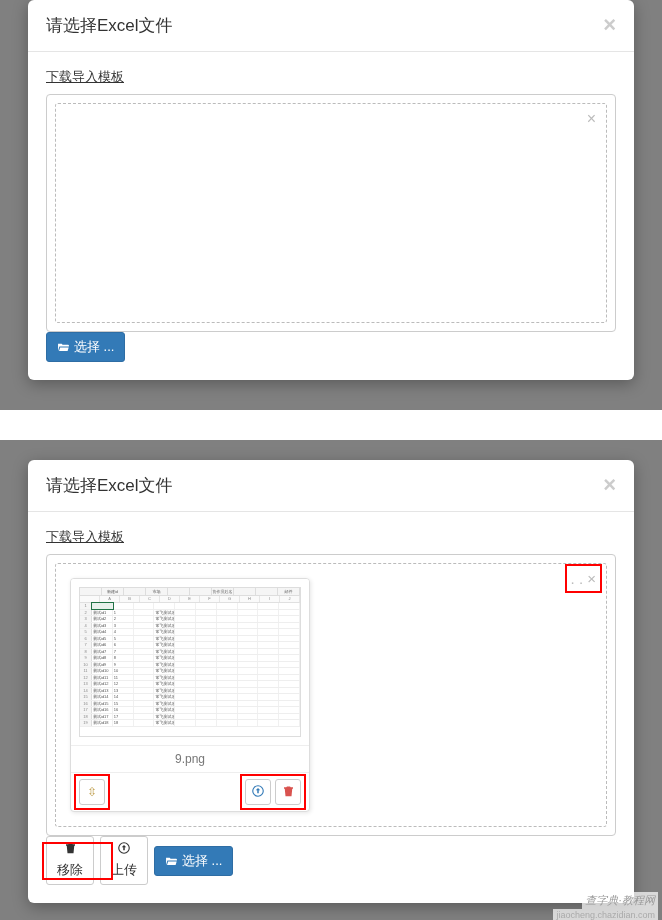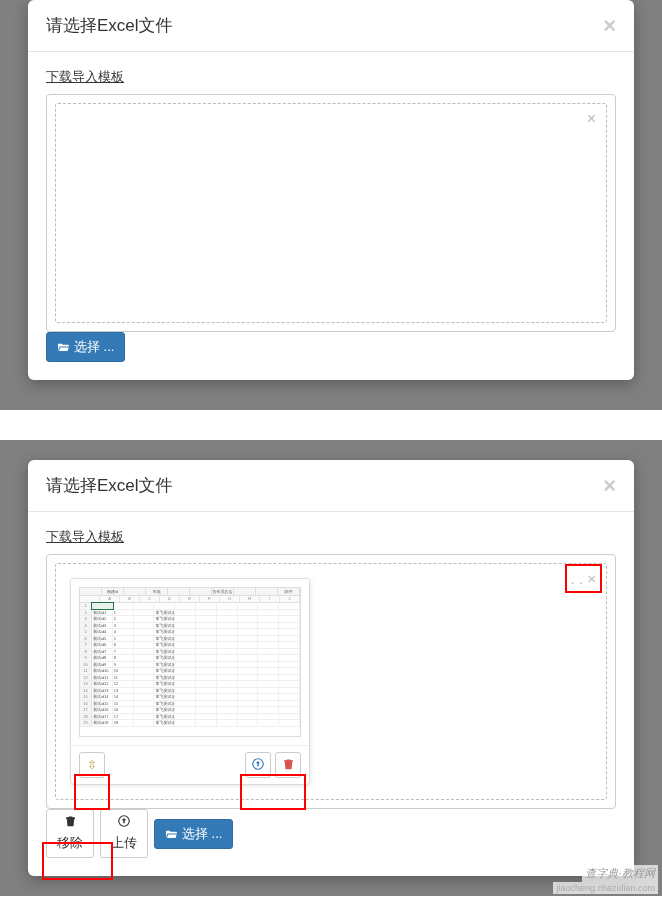--- a/index.html
+++ b/index.html
@@ -21,21 +21,20 @@
       background: #fff;
       border-radius: 6px;
       box-shadow: 0 4px 16px rgba(0,0,0,0.3);
       overflow: visible;
     }
     .modal-header {
       padding: 14px 18px;
       border-bottom: 1px solid #e5e5e5;
       display: flex;
       justify-content: space-between;
-      align-items: center;
     }
     .modal-title {
       font-size: 17px;
       font-weight: 500;
       color: #333;
     }
     .close-x {
       font-size: 22px;
       color: #ccc;
       cursor: pointer;
@@ -586,20 +585,21 @@
                       <div class="ss-cell"></div>
                       <div class="ss-cell"></div>
                       <div class="ss-cell"></div>
                       <div class="ss-cell"></div>
                       <div class="ss-cell"></div>
                       <div class="ss-cell"></div>
                     </div>
                   </div>
                 </div>
             </div>
+            <div class="file-caption">9.png</div>
             <div class="file-actions" id="file-actions">
               <div class="action-left">
                 <div class="icon-btn" id="drag-btn">
                   <span class="icon-drag">⇳</span>
                 </div>
               </div>
               <div class="action-right" id="action-right">
                 <div class="icon-btn">
                   <span class="icon-upload-circle">
                     <svg width="12" height="12" viewBox="0 0 16 16">

